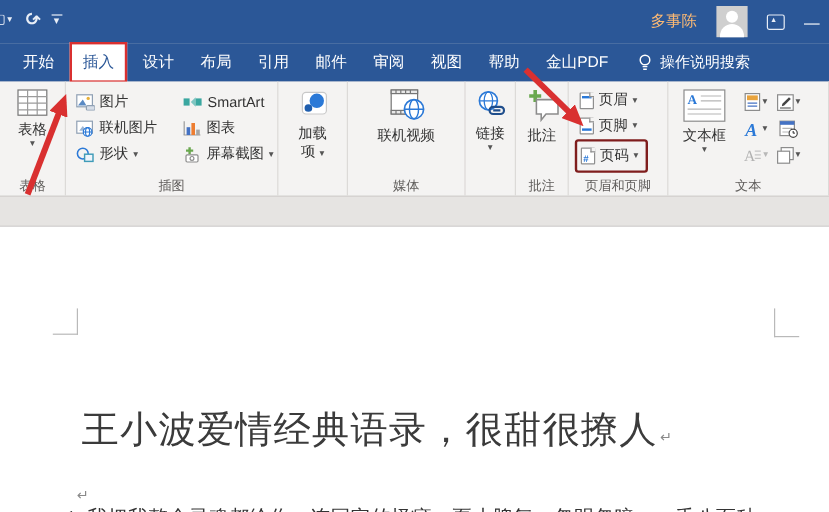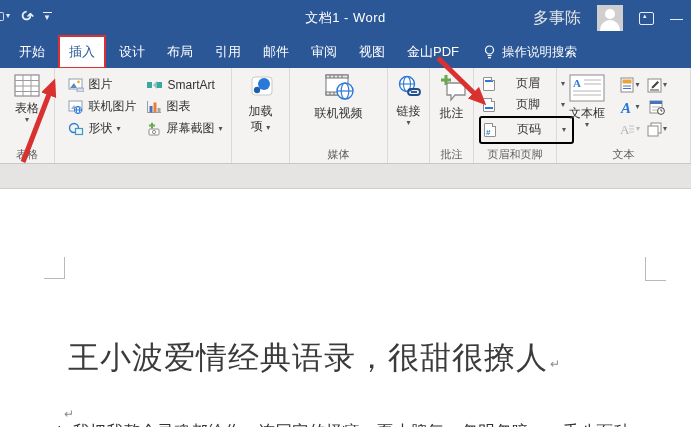--- a/index.html
+++ b/index.html
@@ -16,21 +16,21 @@
   }
   .qat { position:absolute; left:0; top:7px; display:flex; align-items:center; gap:10px; color:#e8eef7; }
   .qat .partial { display:flex; align-items:center; gap:2px; margin-left:-4px; }
   .qat .stub { width:8px; height:9px; border:1px solid #cfd9ea; border-left:none; border-radius:0 2px 2px 0; }
   .qat .dd { font-size:8px; line-height:8px; }
   .qat .redo { font-size:15px; font-weight:bold; transform:scaleX(-1) rotate(-45deg); display:inline-block; }
   .qat .custom { display:flex; flex-direction:column; align-items:center; line-height:5px; font-size:9px; }
   .qat .custom .bar { width:9px; height:1px; background:#e8eef7; margin-bottom:2px; }
   .doc-title { position:absolute; left:0; right:0; text-align:center; font-size:13px; letter-spacing:.5px; color:#fff; }
   .tb-right { position:absolute; right:8px; top:0; height:36px; display:flex; align-items:center; gap:16px; }
-  .user-name { font-size:16px; color:#e5e5e5; }
+  .user-name { font-size:13px; color:#fdba74; }
   .avatar { width:26px; height:26px; background:#cfcfcf; position:relative; overflow:hidden; }
   .avatar .head { position:absolute; left:8px; top:4px; width:10px; height:10px; border-radius:50%; background:#fff; }
   .avatar .body { position:absolute; left:3px; top:15px; width:20px; height:14px; border-radius:10px 10px 0 0; background:#fff; }
   .rdo-icon { width:15px; height:13px; border:1px solid #e8eef7; border-radius:2px; position:relative; }
   .rdo-icon:after { content:"▴"; position:absolute; left:3px; top:-1px; font-size:7px; color:#e8eef7; }
   .min-btn { font-size:13px; color:#fff; }
   
   .tabrow {
     position:absolute; left:0; top:36px; width:691px; height:32px;
     background:#2b5797; display:flex; align-items:center; padding-left:8px;text-align:center;
@@ -47,22 +47,22 @@
     background:#f4f3f2; border-bottom:1px solid #cac8c6; display:flex;
   }
   .group { display:flex; flex-direction:column; border-right:1px solid #dcdad8; padding-top:3px; }
   .gcontent { flex:1; display:flex; justify-content:center; }
   .glabel { text-align:center; font-size:11px; color:#605e5c; padding:1px 0 3px; height:17px; white-space:nowrap; }
   .bigbtn { display:flex; flex-direction:column; align-items:center; justify-content:flex-start; font-size:12px; color:#333; padding:3px 4px 0; text-align:center; line-height:15px; }
   .bigbtn .ic { margin-bottom:4px; }
   .ddv { font-size:8px; color:#555; line-height:8px; }
   .smallcol { display:flex; flex-direction:column; justify-content:flex-start; gap:3px; padding-top:4px; }
   .smallbtn { display:flex; align-items:center; gap:4px; font-size:12px; color:#333; height:19px; padding:0 3px; white-space:nowrap; }
-  .hfrow { display:flex; align-items:center; gap:21px; font-size:12px; color:#333; height:20px; padding:0 3px; white-space:nowrap; }
-  .redbox { border:2px solid #000000; border-radius:3px; padding:2px 6px 2px 3px; margin-left:-1px; }
+  .hfrow { display:flex; align-items:center; gap:4px; font-size:12px; color:#333; height:20px; padding:0 3px; white-space:nowrap; }
+  .redbox { border:2px solid #7f1d1d; border-radius:3px; padding:2px 6px 2px 3px; margin-left:-1px; }
   .page-ic { width:12px; height:14px; border:1px solid #8f8f8f; background:#fff; position:relative; border-radius:1px; }
   .page-ic .fold { position:absolute; right:-1px; top:-1px; width:4px; height:4px; background:#f4f3f2; border-left:1px solid #8f8f8f; border-bottom:1px solid #8f8f8f; }
   .page-ic.hdr:before  { content:""; position:absolute; left:1px; right:1px; top:2px; height:2px; background:#2b79d7; }
   .page-ic.ftr:before  { content:""; position:absolute; left:1px; right:1px; bottom:2px; height:2px; background:#2b79d7; }
   .page-ic.num:before { content:"#"; position:absolute; left:1px; bottom:-1px; font-size:8px; color:#2b79d7; font-weight:bold; }
   .text-grid { display:grid; grid-template-columns:26px 28px; grid-auto-rows:22px; padding-top:3px; }
   .cell { display:flex; align-items:center; justify-content:center; gap:1px; }
   
   .docarea { position:absolute; left:0; top:164px; width:691px; height:263px; background:#e6e4e2; }
   .pagewhite { position:absolute; left:0; top:25px; width:691px; height:238px; background:#ffffff; box-shadow:0 -1px 0 #d0cecd; }
@@ -85,41 +85,41 @@
     <span class="partial">
         <span class="stub"></span>
         <span class="dd">▾</span>
       </span>
     <span class="redo">↻</span>
     <span class="custom">
         <span class="bar"></span>
         <span>▾</span>
       </span>
   </div>
-  <div class="doc-title">文档1 - Word</div>
   <div class="tb-right">
     <span class="user-name">多事陈</span>
     <span class="avatar">
         <span class="head"></span>
         <span class="body"></span>
       </span>
     <span class="rdo-icon"></span>
     <span class="min-btn">—</span>
   </div>
 </div>
 
 <div class="tabrow">
   <span class="tab">开始</span>
   <span class="tab selected">插入</span>
   <span class="tab">设计</span>
   <span class="tab">布局</span>
   <span class="tab">引用</span>
   <span class="tab">邮件</span>
   <span class="tab">审阅</span>
   <span class="tab">视图</span>
+  <span class="tab">帮助</span>
   <span class="tab">金山PDF</span>
   <span class="ribbon-search">
     <svg class="ic" width="11" height="15" viewBox="0 0 11 15">
       <circle cx="5.5" cy="5" r="4" fill="none" stroke="#fff" stroke-width="1.2"></circle>
       <line x1="3.5" y1="10.5" x2="7.5" y2="10.5" stroke="#fff" stroke-width="1.2"></line>
       <line x1="4" y1="12.7" x2="7" y2="12.7" stroke="#fff" stroke-width="1.2"></line>
     </svg>
     <span>操作说明搜索</span>
   </span>
 </div>
@@ -138,21 +138,21 @@
           <line x1="17" y1="1" x2="17" y2="22" stroke="#9b9b9b"></line>
         </svg>
         <span>表格</span>
         <span class="ddv">▾</span>
       </div>
     </div>
     <div class="glabel">表格</div>
   </div>
 
   <div class="group" style="width:177px">
-    <div class="gcontent" style="justify-content:center; padding-left:5px; gap:4px;">
+    <div class="gcontent" style="justify-content:space-between; padding-left:5px; gap:4px;">
       <div class="smallcol">
         <div class="smallbtn">
           <svg class="ic" width="16" height="14" viewBox="0 0 16 14">
             <rect x="1" y="1" width="13" height="10" fill="#fff" stroke="#8fa0b4"></rect>
             <polygon points="2,10 6,5 9,10" fill="#5a8ac4"></polygon>
             <circle cx="10.5" cy="4" r="1.4" fill="#e8b13c"></circle>
             <rect x="9" y="10" width="7" height="4" rx="1" fill="#d7dee8" stroke="#8fa0b4"></rect>
           </svg>
           <span>图片</span>
         </div>
@@ -199,20 +199,21 @@
             <line x1="3" y1="3.5" x2="9" y2="3.5" stroke="#6aa84f" stroke-width="2"></line>
             <line x1="6" y1="0.8" x2="6" y2="6.5" stroke="#6aa84f" stroke-width="2"></line>
             <rect x="3" y="7" width="10" height="6" rx="1" fill="#fff" stroke="#8c8c8c"></rect>
             <circle cx="8" cy="10" r="1.6" fill="none" stroke="#8c8c8c"></circle>
           </svg>
           <span>屏幕截图</span>
           <span class="ddv">▾</span>
         </div>
       </div>
     </div>
+    <div class="glabel">插图</div>
   </div>
 
   <div class="group" style="width:58px">
     <div class="gcontent">
       <div class="bigbtn">
         <svg class="ic" width="28" height="26" viewBox="0 0 28 26">
           <rect x="5" y="3" width="20" height="18" rx="3" fill="#fff" stroke="#c9c9c9"></rect>
           <circle cx="17" cy="10" r="6" fill="#2b79d7"></circle>
           <circle cx="10" cy="16" r="3.2" fill="#1f5eae"></circle>
         </svg>

